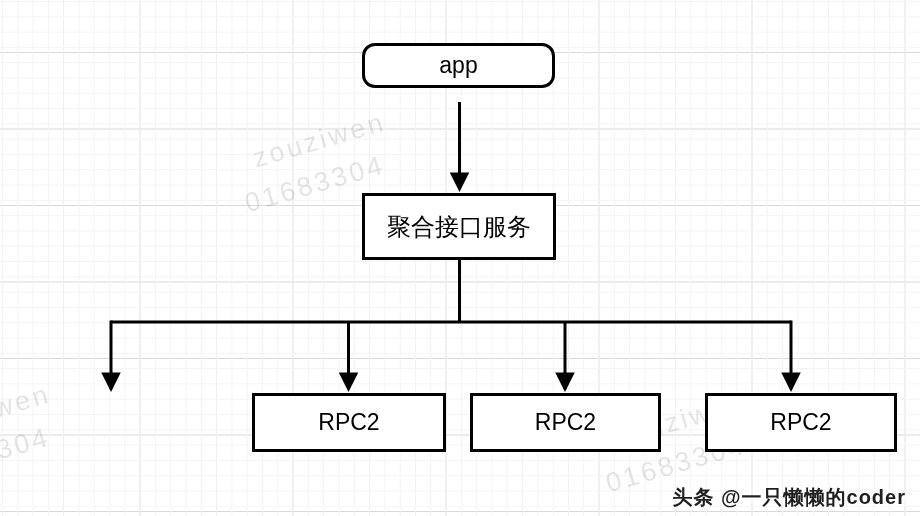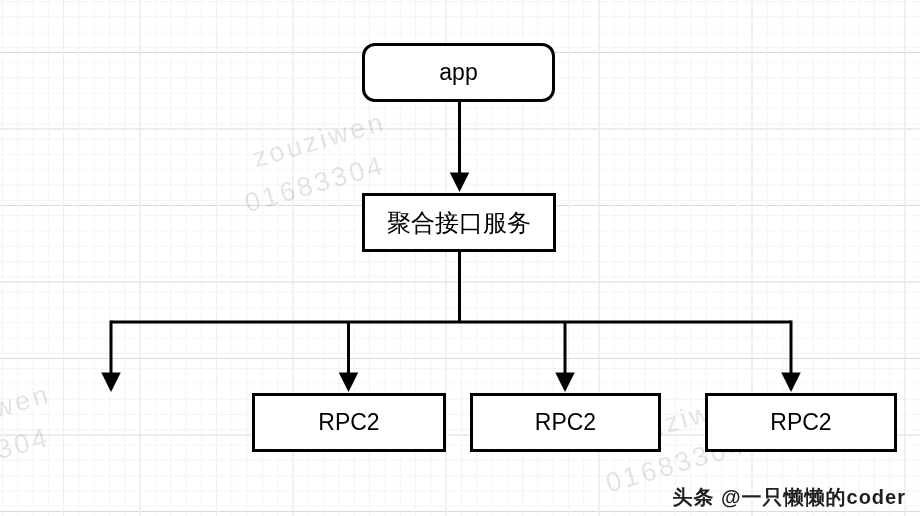--- a/index.html
+++ b/index.html
@@ -36,22 +36,22 @@
   svg.connectors{position:absolute;left:0;top:0;}
   .node{
     position:absolute;
     box-sizing:border-box;
     background:#ffffff;
     border:3px solid #000000;
     display:flex;align-items:center;justify-content:center;
     font-size:23px;
     color:#000000;
   }
-  .node-app{left:362px;top:43px;width:193px;height:59px;border-radius:13px;}
-  .node-aggregate{left:362px;top:193px;width:194px;height:59px;font-size:24px;}
+  .node-app{left:362px;top:43px;width:193px;height:45px;border-radius:13px;}
+  .node-aggregate{left:362px;top:193px;width:194px;height:67px;font-size:24px;}
   .node-rpc1{left:24px;top:393px;width:194px;height:59px;}
   .node-rpc2a{left:252px;top:393px;width:194px;height:59px;}
   .node-rpc2b{left:470px;top:393px;width:191px;height:59px;}
   .node-rpc2c{left:705px;top:393px;width:192px;height:59px;}
   .attribution{
     position:absolute;
     right:14px;bottom:5px;
     font-size:20px;
     font-weight:700;
     color:#1f1f1f;

